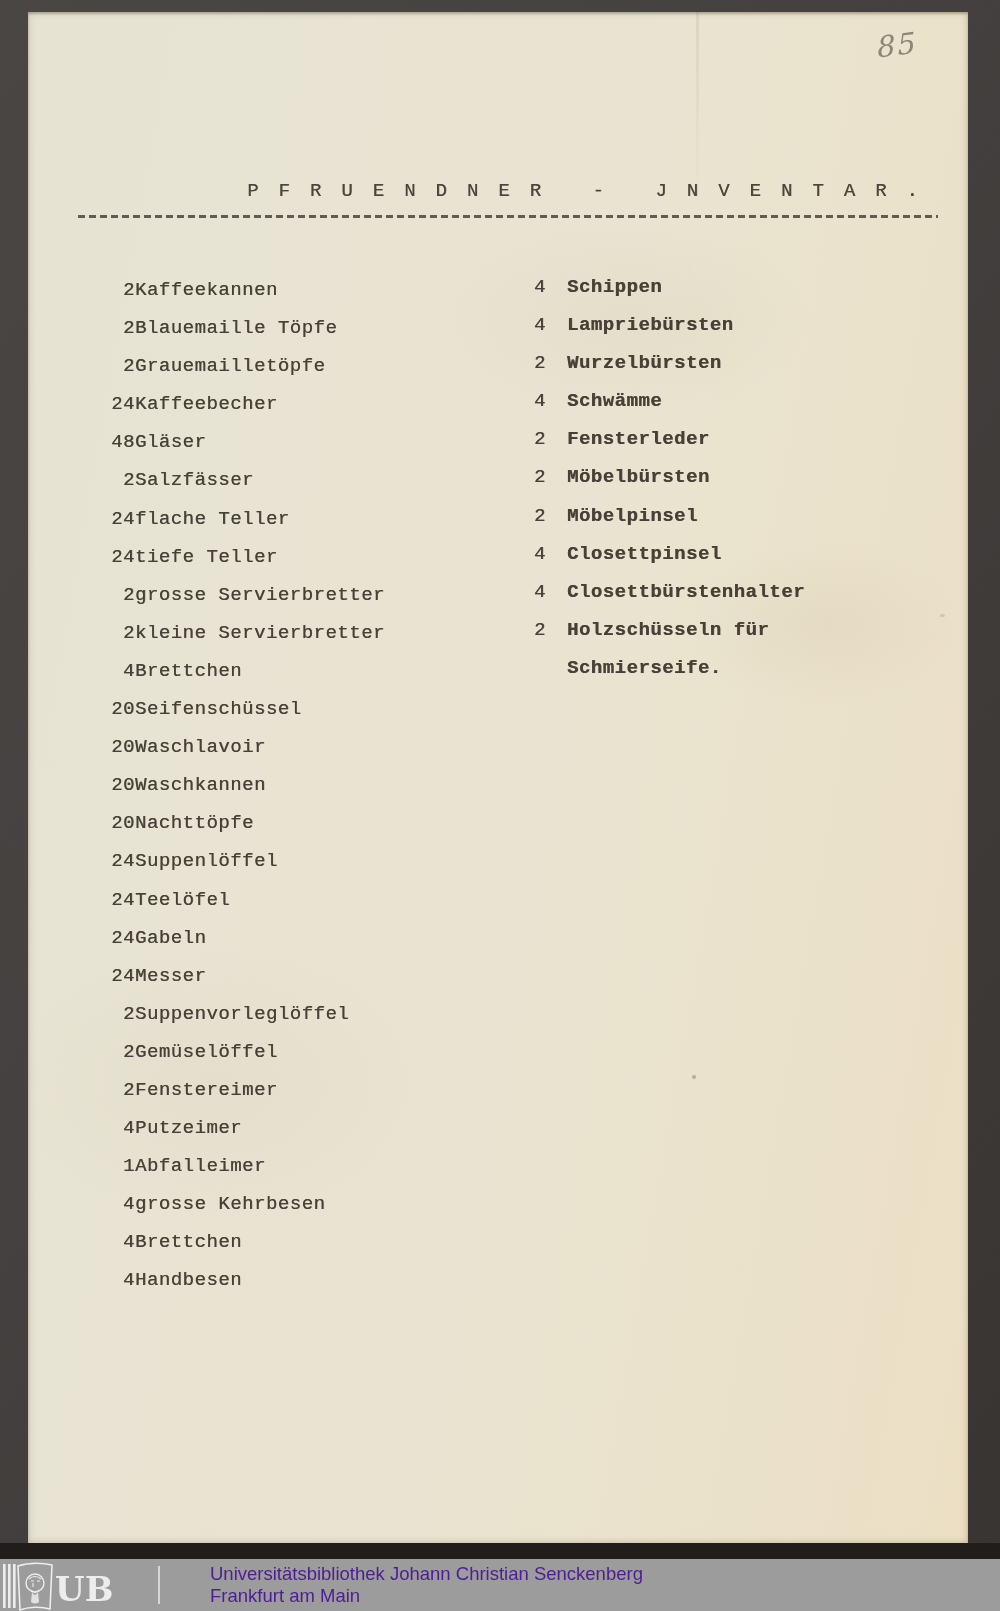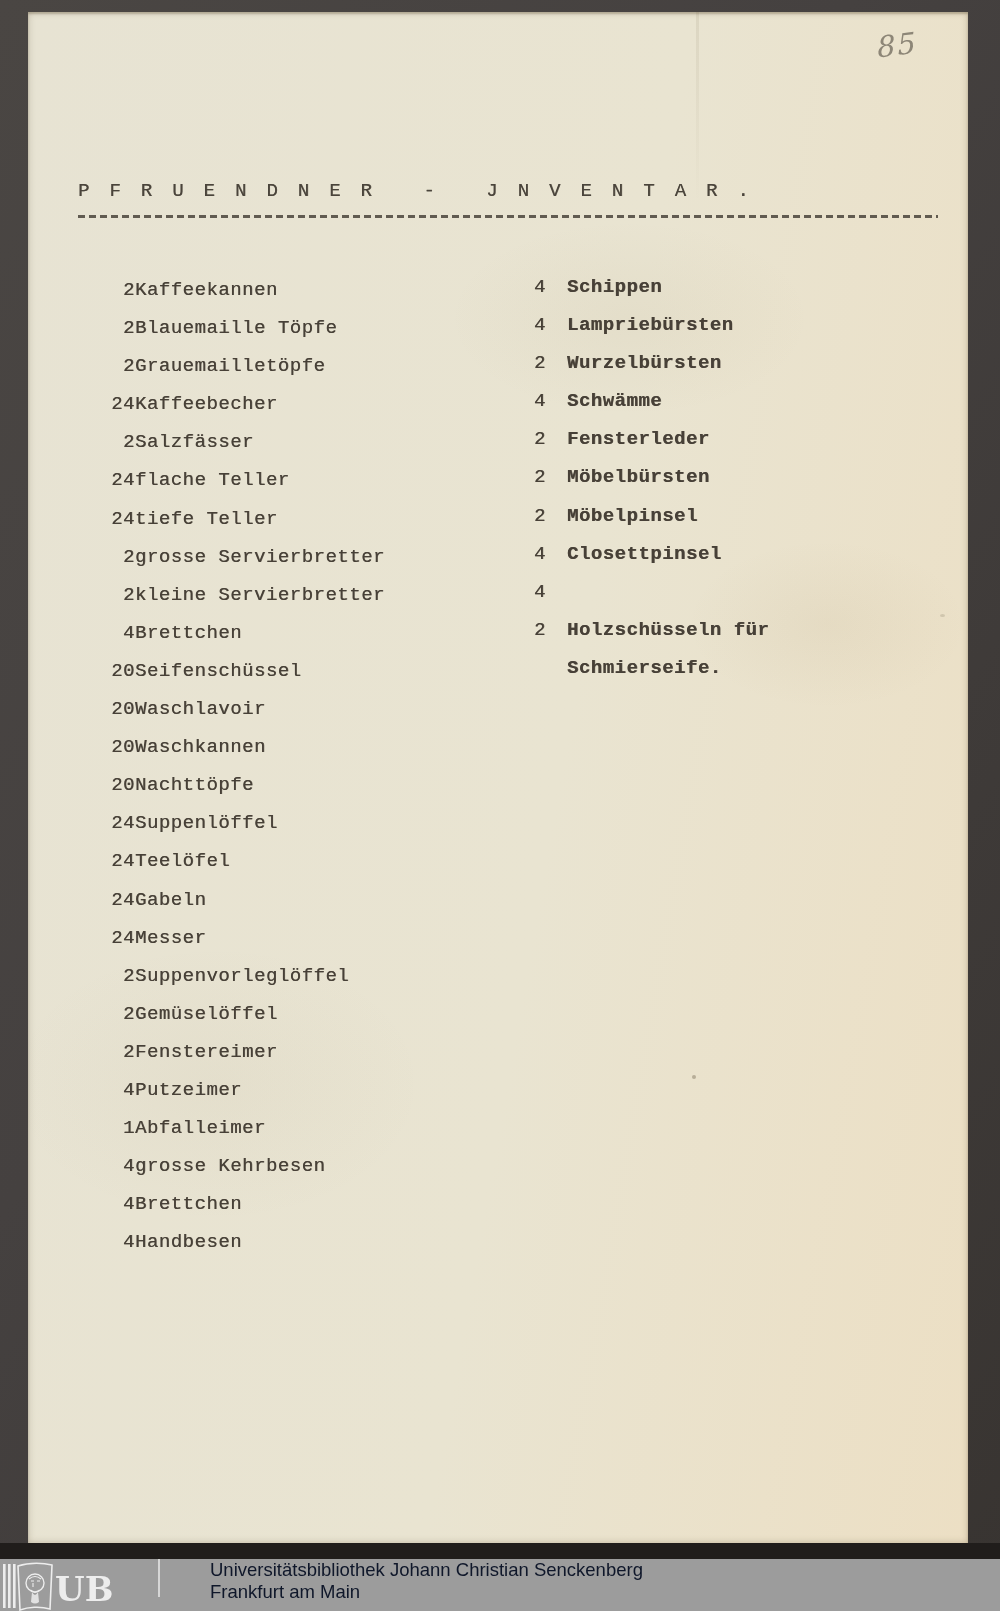--- a/index.html
+++ b/index.html
@@ -36,21 +36,21 @@
     font-family:"DejaVu Serif",serif;font-style:italic;
     font-size:29px;color:#8d8677;letter-spacing:2px;
     transform:rotate(-7deg) skewX(-4deg);
   }
   
   .tw{
     font-family:"Liberation Mono","DejaVu Sans Mono",monospace;
     color:#474037;
     text-shadow:0.4px 0 0 rgba(71,64,55,.75);
   }
-  .title-wrap{position:absolute;left:50px;top:168px;width:860px;text-align:left;}
+  .title-wrap{position:absolute;left:50px;top:168px;width:860px;text-align:right;}
   .doc-title{
     font-size:19px;letter-spacing:20px;white-space:nowrap;
     color:#4a443b;text-shadow:0.4px 0 0 rgba(74,68,59,.7);
   }
   .dashed-rule{
     margin-top:13px;height:3px;width:100%;
     background:repeating-linear-gradient(to right,#49433a 0 7px,transparent 7px 11px);
     opacity:.85;
   }
   
@@ -59,25 +59,25 @@
   .col-left{left:57px;top:259px;}
   .col-left .qty{display:inline-block;width:50px;text-align:right;}
   .col-left .item-name{white-space:nowrap;}
   .col-right{left:477px;top:256px;}
   .col-right .qty{display:inline-block;width:41px;text-align:right;}
   .col-right .item-name{margin-left:21px;white-space:nowrap;font-weight:bold;}
   
   .black-strip{position:absolute;left:0;top:1543px;width:100%;height:16px;background:#201d1b;}
   .footer-bar{
     position:absolute;left:0;top:1559px;width:100%;height:52px;
-    background:#9c9c9c;display:flex;gap:40px;
+    background:#9c9c9c;display:flex;align-items:center;gap:40px;
   }
   .footer-logo{flex:0 0 auto;margin-left:0;}
   .footer-divider{width:2px;height:38px;background:#d6d6d6;margin-left:6px;}
-  .footer-text{margin-left:10px;color:#0f172a;font-size:18.5px;line-height:22px;}
+  .footer-text{margin-left:10px;color:#4c1d95;font-size:18.5px;line-height:22px;}
   .footer-text .l1,.footer-text .l2{white-space:nowrap;}
 </style>
 </head>
 <body>
 
 <div class="scan">
 
   <div class="paper">
     <div class="crease"></div>
     <div class="speck s1"></div>
@@ -104,20 +104,24 @@
   <div class="row">
     <span class="qty">2</span>
     <span class="item-name">Grauemailletöpfe</span>
   </div>
 
   <div class="row">
     <span class="qty">24</span>
     <span class="item-name">Kaffeebecher</span>
   </div>
 
+  <div class="row">
+    <span class="qty">48</span>
+    <span class="item-name">Gläser</span>
+  </div>
 
   <div class="row">
     <span class="qty">2</span>
     <span class="item-name">Salzfässer</span>
   </div>
 
   <div class="row">
     <span class="qty">24</span>
     <span class="item-name">flache Teller</span>
   </div>
@@ -258,20 +262,21 @@
     <span class="item-name">Möbelpinsel</span>
   </div>
 
   <div class="row">
     <span class="qty">4</span>
     <span class="item-name">Closettpinsel</span>
   </div>
 
   <div class="row">
     <span class="qty">4</span>
+    <span class="item-name">Closettbürstenhalter</span>
   </div>
 
   <div class="row">
     <span class="qty">2</span>
     <span class="item-name">Holzschüsseln für</span>
   </div>
 
   <div class="row">
     <span class="qty"></span>
     <span class="item-name">Schmierseife.</span>

